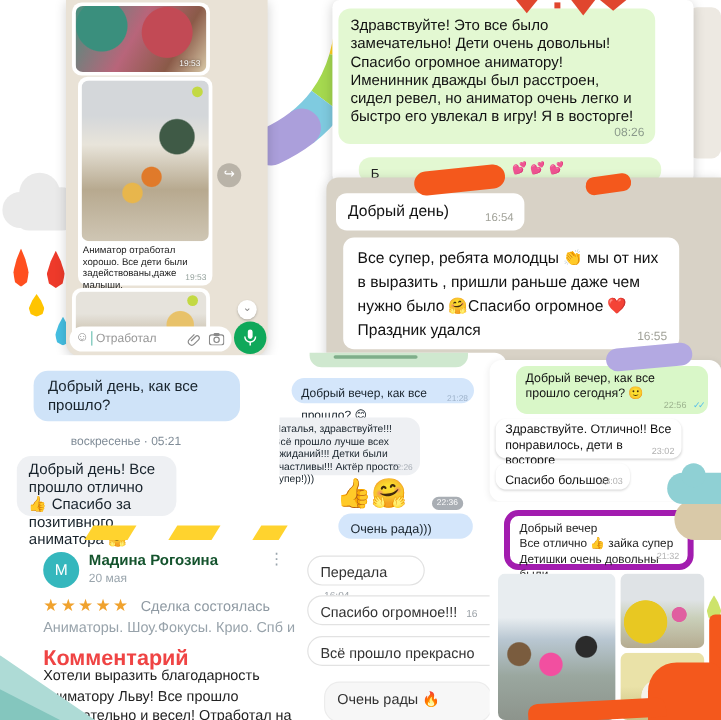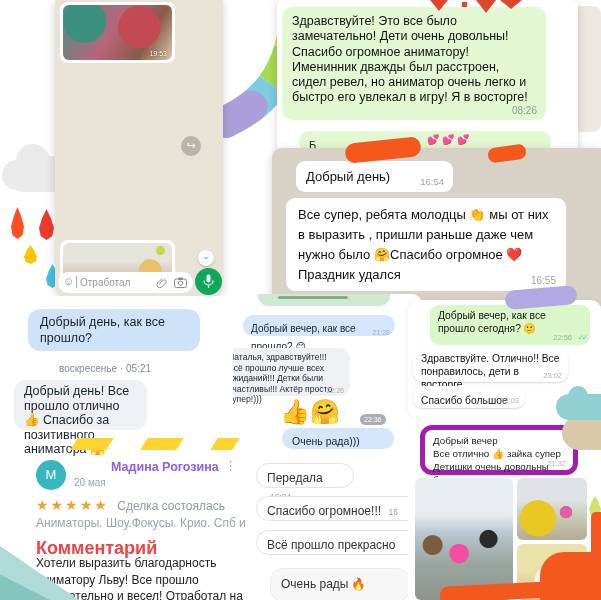--- a/index.html
+++ b/index.html
@@ -44,20 +44,30 @@
   <div class="card shadow" style="left:55px;top:0;width:168px;height:297px;background:#e9e2d6;overflow:hidden;border-radius:0 0 12px 12px;">
 
     <div class="abs" style="left:5px;top:2px;width:115px;height:61px;background:#fff;border-radius:8px;">
       <div class="photo" style="left:3px;top:3px;width:109px;height:55px;background:
         radial-gradient(circle at 20% 30%,#3a8f7d 0 22%,transparent 23%),
         radial-gradient(circle at 70% 40%,#c24a55 0 25%,transparent 26%),
         linear-gradient(120deg,#47917f,#b8657a 45%,#8a5a48 75%,#d8c9a8);"></div>
       <span class="abs" style="right:8px;bottom:6px;color:#fff;font-size:7px;text-shadow:0 0 2px rgba(0,0,0,.7);">19:53</span>
     </div>
 
+    <div class="abs" style="left:10px;top:64px;width:112px;height:174px;background:#fff;border-radius:8px;">
+      <div class="photo" style="left:3px;top:3px;width:106px;height:134px;background:
+        radial-gradient(circle at 55% 60%,#e07a2a 0 8%,transparent 9%),
+        radial-gradient(circle at 40% 70%,#e8b64c 0 7%,transparent 8%),
+        radial-gradient(circle at 75% 35%,#3f5a46 0 12%,transparent 13%),
+        linear-gradient(180deg,#d4d7da 0 22%,#e8e4da 40%,#b7a98f 68%,#cfc6b4);"></div>
+      <div class="abs" style="right:8px;top:8px;width:9px;height:9px;border-radius:50%;background:#c3d943;"></div>
+      <div class="abs" style="left:4px;top:140px;width:100px;font-size:8px;line-height:9.5px;color:#222;">Аниматор отработал хорошо. Все дети были задействованы,даже малыши.</div>
+      <span class="abs time" style="right:5px;bottom:3px;font-size:7px;">19:53</span>
+    </div>
 
     <div class="abs" style="left:126px;top:136px;width:20px;height:20px;border-radius:50%;background:#b9b3a8;color:#fff;font-size:11px;text-align:center;line-height:19px;">
       <span>↪</span>
     </div>
 
     <div class="abs" style="left:5px;top:240px;width:115px;height:52px;background:#fff;border-radius:8px;">
       <div class="photo" style="left:3px;top:3px;width:109px;height:46px;background:
         radial-gradient(circle at 80% 60%,#e8c26a 0 12%,transparent 13%),
         linear-gradient(180deg,#e6e3dc 0 40%,#cdc4b2 75%,#b7ab93);"></div>
       <div class="abs" style="right:10px;top:6px;width:9px;height:9px;border-radius:50%;background:#c3d943;"></div>
@@ -95,21 +105,21 @@
       <div style="font-size:12.5px;line-height:15.3px;color:#111;">Здравствуйте! Это все было замечательно! Дети очень довольны! Спасибо огромное аниматору! Именинник дважды был расстроен, сидел ревел, но аниматор очень легко и быстро его увлекал в игру! Я в восторге!</div>
       <span class="abs time" style="right:9px;bottom:4px;font-size:10px;color:#8b9a8b;">08:26</span>
     </div>
     <div class="bubble" style="left:22px;top:131px;width:252px;height:21px;background:#e3f8d2;border-radius:10px;overflow:hidden;padding:4px 10px;">
       <span style="font-size:11px;color:#222;">Б</span>
       <span class="abs" style="left:128px;top:3px;font-size:10px;color:#e85f92;">💕 💕 💕</span>
     </div>
   </div>
 
   <div class="card shadow" style="left:272px;top:148px;width:329px;height:158px;background:#d8d2c6;border-radius:10px 0 0 10px;">
-    <div class="bubble" style="left:24px;top:13px;width:157px;height:31px;background:#fff;border-radius:9px;padding:6px 10px;">
+    <div class="bubble" style="left:8px;top:13px;width:157px;height:31px;background:#fff;border-radius:9px;padding:6px 10px;">
       <span style="font-size:13px;color:#111;">Добрый день)</span>
       <span class="abs time" style="right:9px;bottom:5px;font-size:9.5px;color:#a1a299;">16:54</span>
     </div>
     <div class="bubble" style="left:14px;top:50px;width:280px;height:93px;background:#fff;border-radius:9px;padding:7px 12px;">
       <div style="font-size:13px;line-height:20px;color:#111;">Все супер, ребята молодцы 👏 мы от них в выразить , пришли раньше даже чем нужно было 🤗Спасибо огромное ❤️Праздник удался</div>
       <span class="abs time" style="right:10px;bottom:5px;font-size:10px;color:#a1a299;">16:55</span>
     </div>
   </div>
 
   <div class="card" style="left:0;top:296px;width:233px;height:152px;background:#fff;z-index:3;border-radius:0;">
@@ -154,21 +164,21 @@
     <div class="bubble" style="left:5px;top:86px;width:112px;height:22px;background:#fff;border-radius:9px;box-shadow:0 1px 2px rgba(0,0,0,.16);padding:4px 8px;">
       <span style="font-size:10.3px;color:#111;">Спасибо большое</span>
       <span class="abs" style="right:6px;bottom:3px;font-size:7.5px;color:#b0b0b0;">23:03</span>
     </div>
   </div>
 
   <div class="card" style="left:28px;top:448px;width:235px;height:152px;background:#fff;">
     <div class="abs" style="left:8px;top:12px;width:30px;height:30px;border-radius:50%;background:#35b7bd;color:#fff;text-align:center;line-height:30px;font-size:13px;">
       <span>М</span>
     </div>
-    <div class="abs" style="left:46px;top:12px;font-size:12.5px;font-weight:bold;color:#8b5cf6;margin-left:37px;">Мадина Рогозина</div>
+    <div class="abs" style="left:46px;top:12px;font-size:12.5px;font-weight:bold;color:#14532d;">Мадина Рогозина</div>
     <div class="abs" style="left:46px;top:29px;font-size:10px;color:#9aa5ad;">20 мая</div>
     <div class="abs" style="left:196px;top:10px;font-size:13px;color:#9aa5ad;">⋮</div>
     <div class="abs" style="left:8px;top:48px;">
       <span style="color:#f0a22e;font-size:14px;letter-spacing:2px;">★★★★★</span>
       <span style="font-size:12px;color:#8f9aa3;margin-left:4px;">Сделка состоялась</span>
     </div>
     <div class="abs" style="left:8px;top:68px;font-size:12px;color:#98a3ab;">Аниматоры. Шоу.Фокусы. Крио. Спб и ло</div>
     <div class="abs" style="left:8px;top:90px;font-size:18px;font-weight:bold;color:#ef4444;">Комментарий</div>
     <div class="abs" style="left:8px;top:107px;width:222px;font-size:12px;line-height:16.5px;color:#222;">Хотели выразить благодарность аниматору Льву! Все прошло замечательно и весел! Отработал на все 100!</div>
   </div>

